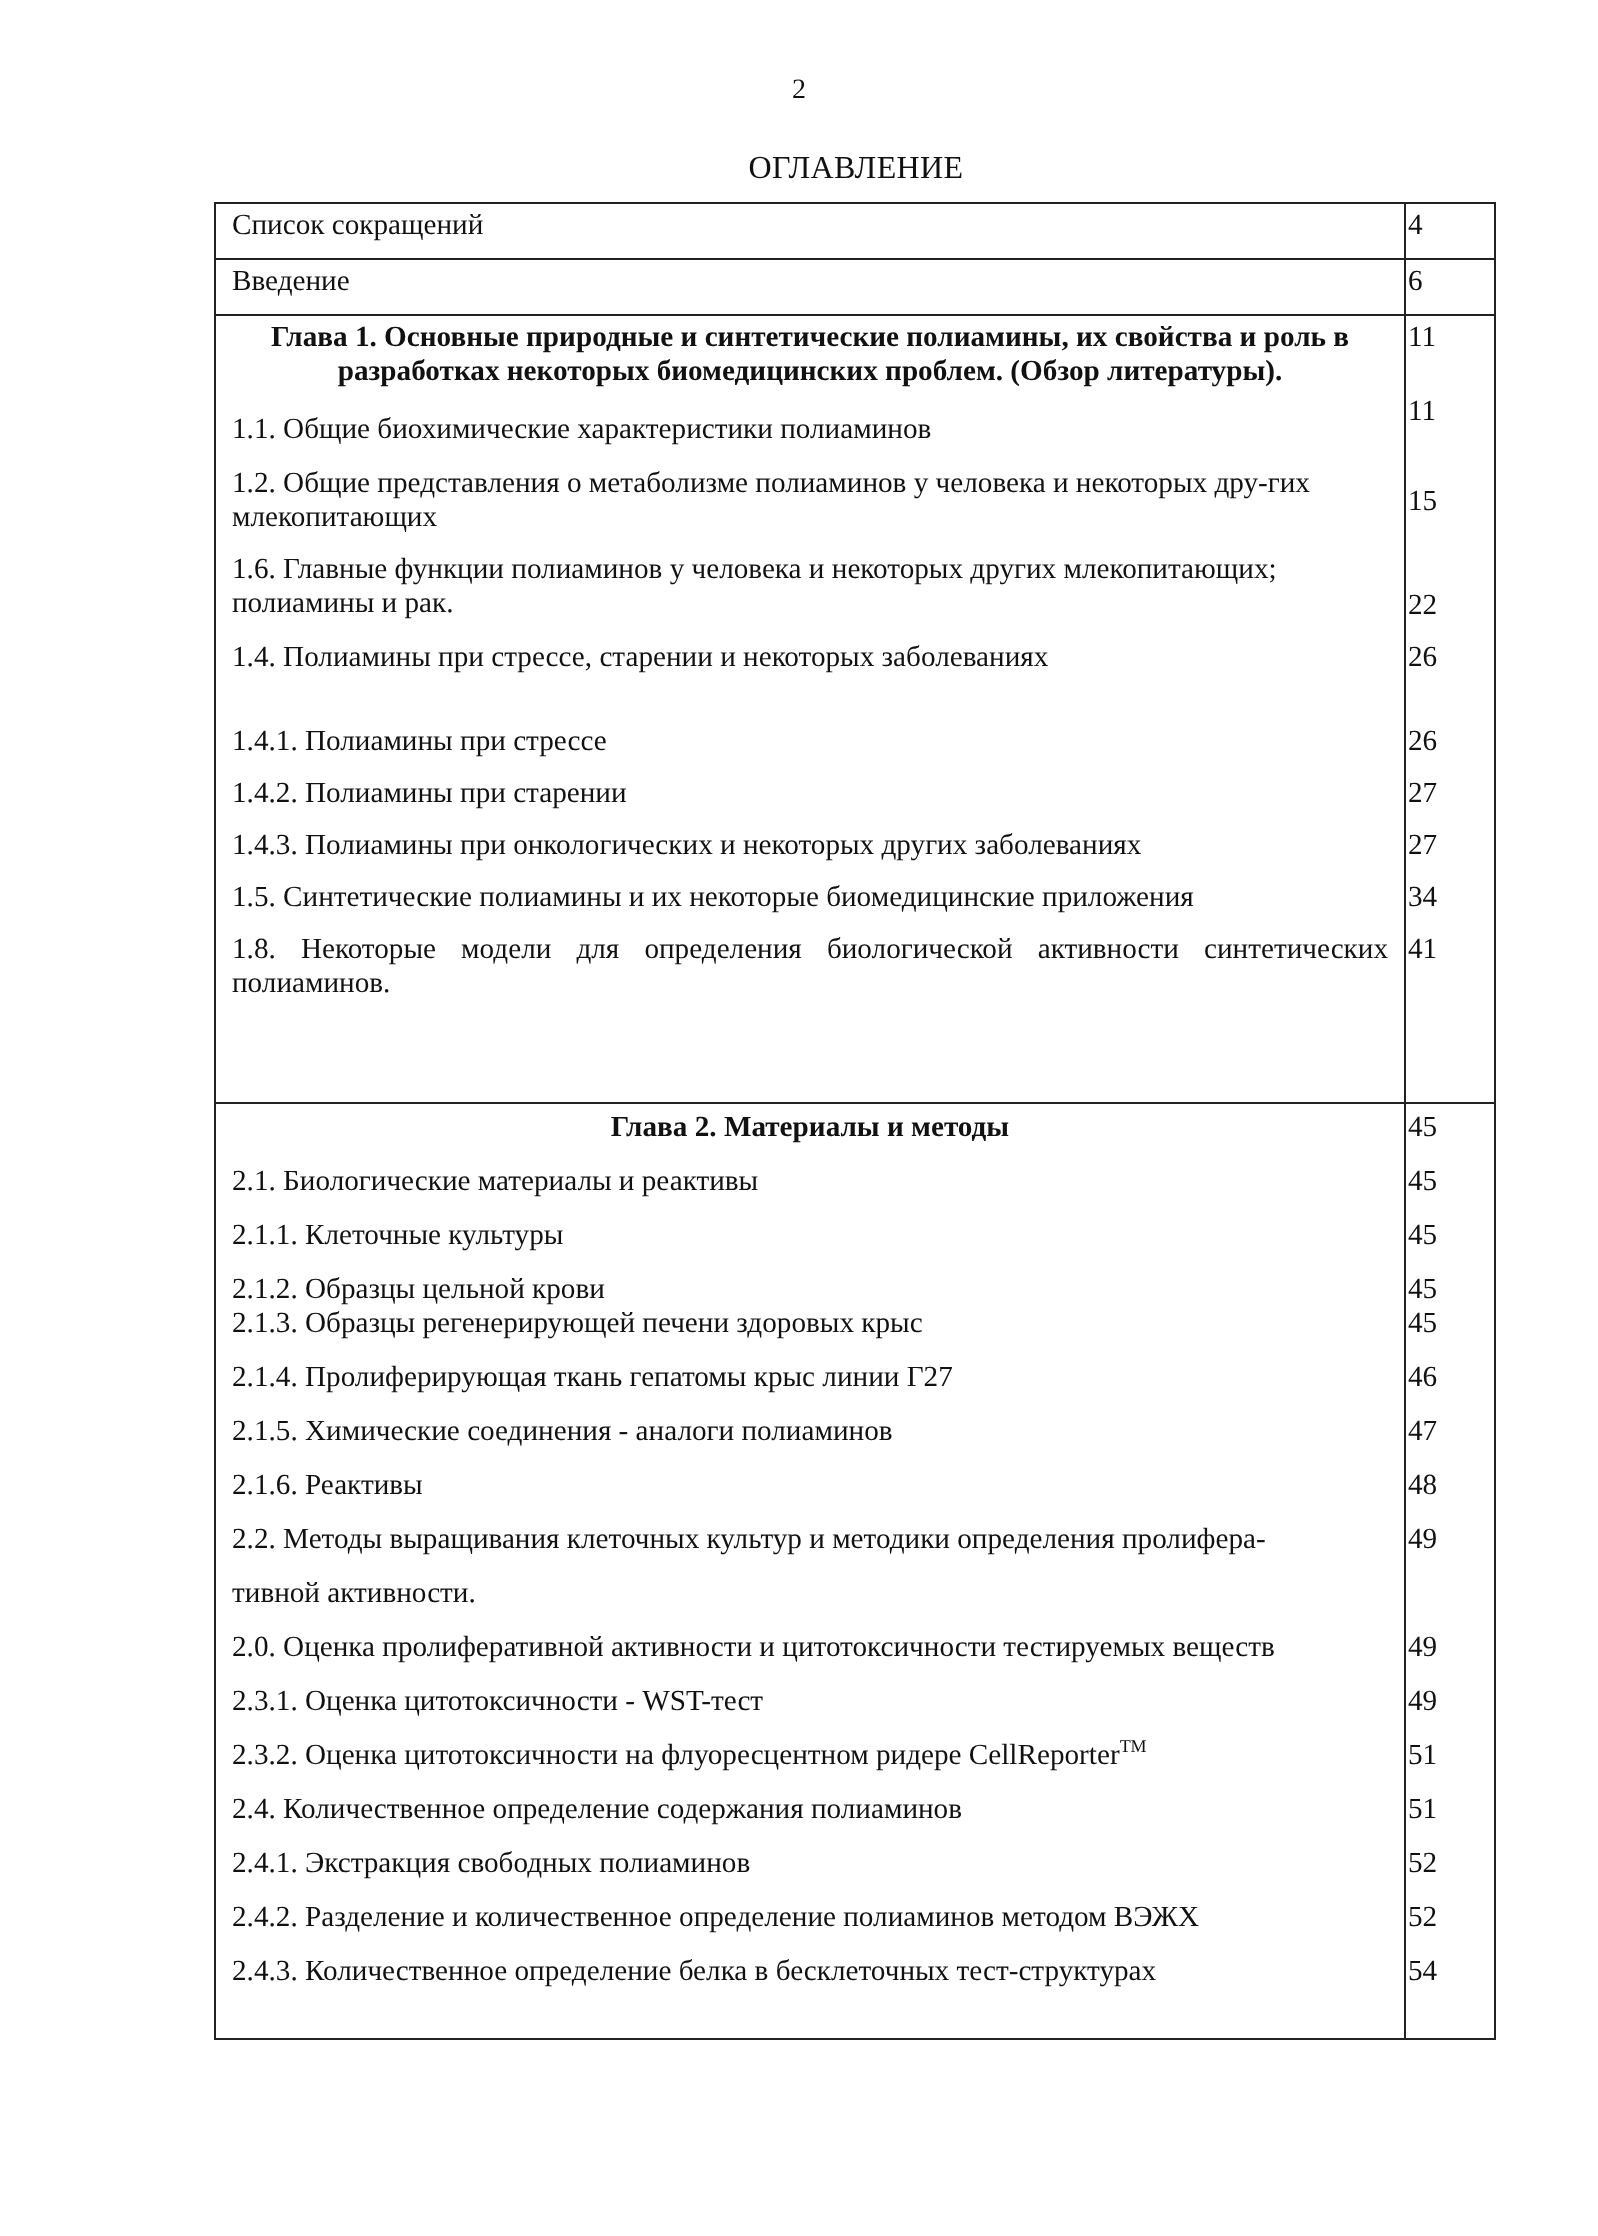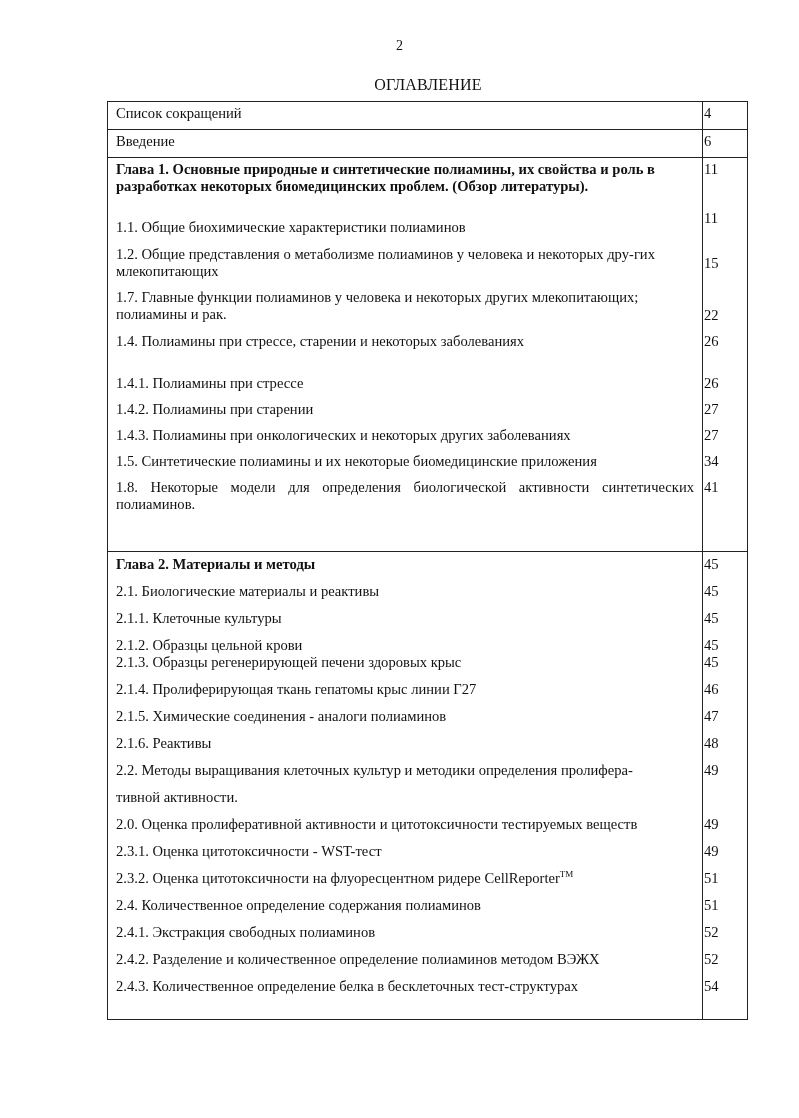--- a/index.html
+++ b/index.html
@@ -24,21 +24,21 @@
     .block:first-child { border-top: none; }
     .block::after {
       content: ""; position: absolute; top: 0; bottom: 0; left: 594px;
       border-left: 1.5px solid #222;
     }
     .row {
       display: flex; font-size: 14.6px; line-height: 17px;
     }
     .row .t { width: 586px; padding: 0 0 0 8px; box-sizing: border-box; }
     .row .p { width: 46px; padding-left: 10px; box-sizing: border-box; }
-    .row.bold .t { font-weight: bold; }
+    .row.bold .t { font-weight: bold; text-align: center; }
     .justify { text-align: justify; }
     sup { font-size: 9px; line-height: 0; }
   </style>
 </head>
 <body>
 
 <div class="page-number">2</div>
 <div class="toc-title">ОГЛАВЛЕНИЕ</div>
 
 <div class="toc">
@@ -54,30 +54,30 @@
       <div class="t">Введение</div>
       <div class="p">6</div>
     </div>
   </div>
 
   <div class="block" style="height:393px">
     <div class="row bold" style="padding-top:3px">
       <div class="t">Глава 1. Основные природные и синтетические полиамины, их свойства и роль в разработках некоторых биомедицинских проблем. (Обзор литературы).</div>
       <div class="p">11</div>
     </div>
-    <div class="row" style="margin-top:15px">
+    <div class="row" style="margin-top:3px">
       <div class="t" style="padding-top:9px">1.1. Общие биохимические характеристики полиаминов</div>
       <div class="p">11</div>
     </div>
     <div class="row" style="margin-top:10px">
       <div class="t">1.2. Общие представления о метаболизме полиаминов у человека и некоторых дру-гих млекопитающих</div>
       <div class="p" style="padding-top:9px">15</div>
     </div>
     <div class="row" style="margin-top:9px">
-      <div class="t">1.7. Главные функции полиаминов у человека и некоторых других млекопитающих; полиамины и рак.</div>
+      <div class="t">1.6. Главные функции полиаминов у человека и некоторых других млекопитающих; полиамины и рак.</div>
       <div class="p" style="padding-top:18px">22</div>
     </div>
     <div class="row" style="margin-top:9px">
       <div class="t">1.4. Полиамины при стрессе, старении и некоторых заболеваниях</div>
       <div class="p">26</div>
     </div>
     <div class="row" style="margin-top:25px">
       <div class="t">1.4.1. Полиамины при стрессе</div>
       <div class="p">26</div>
     </div>

